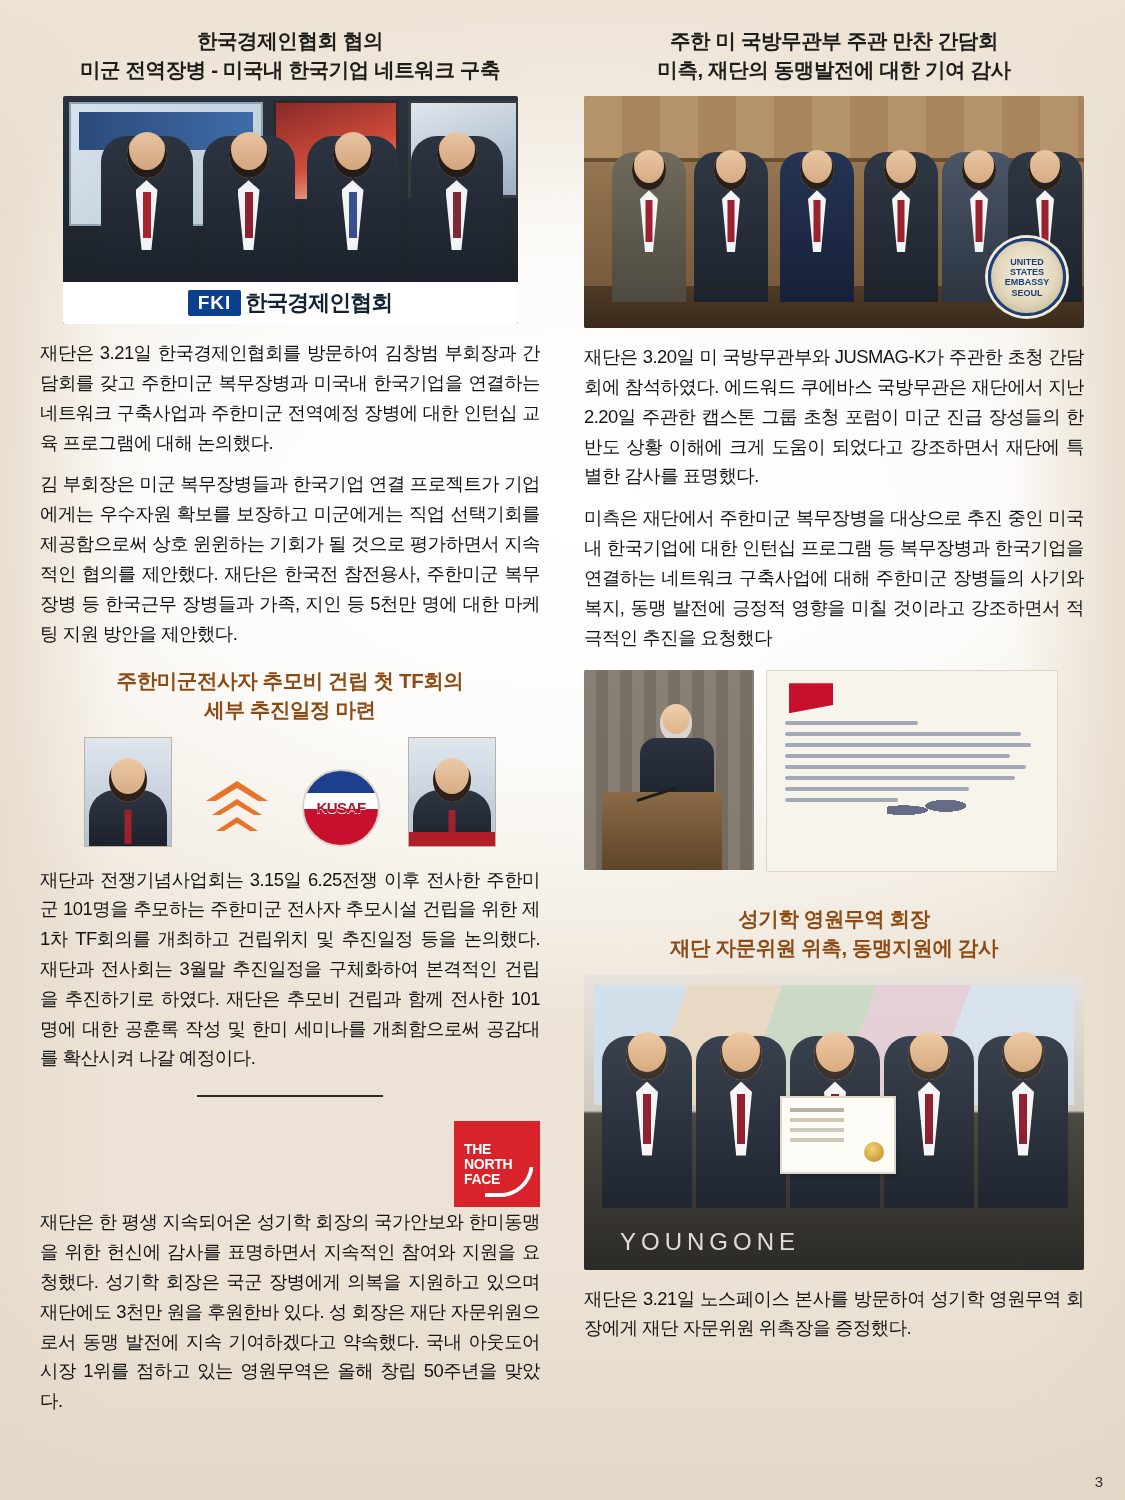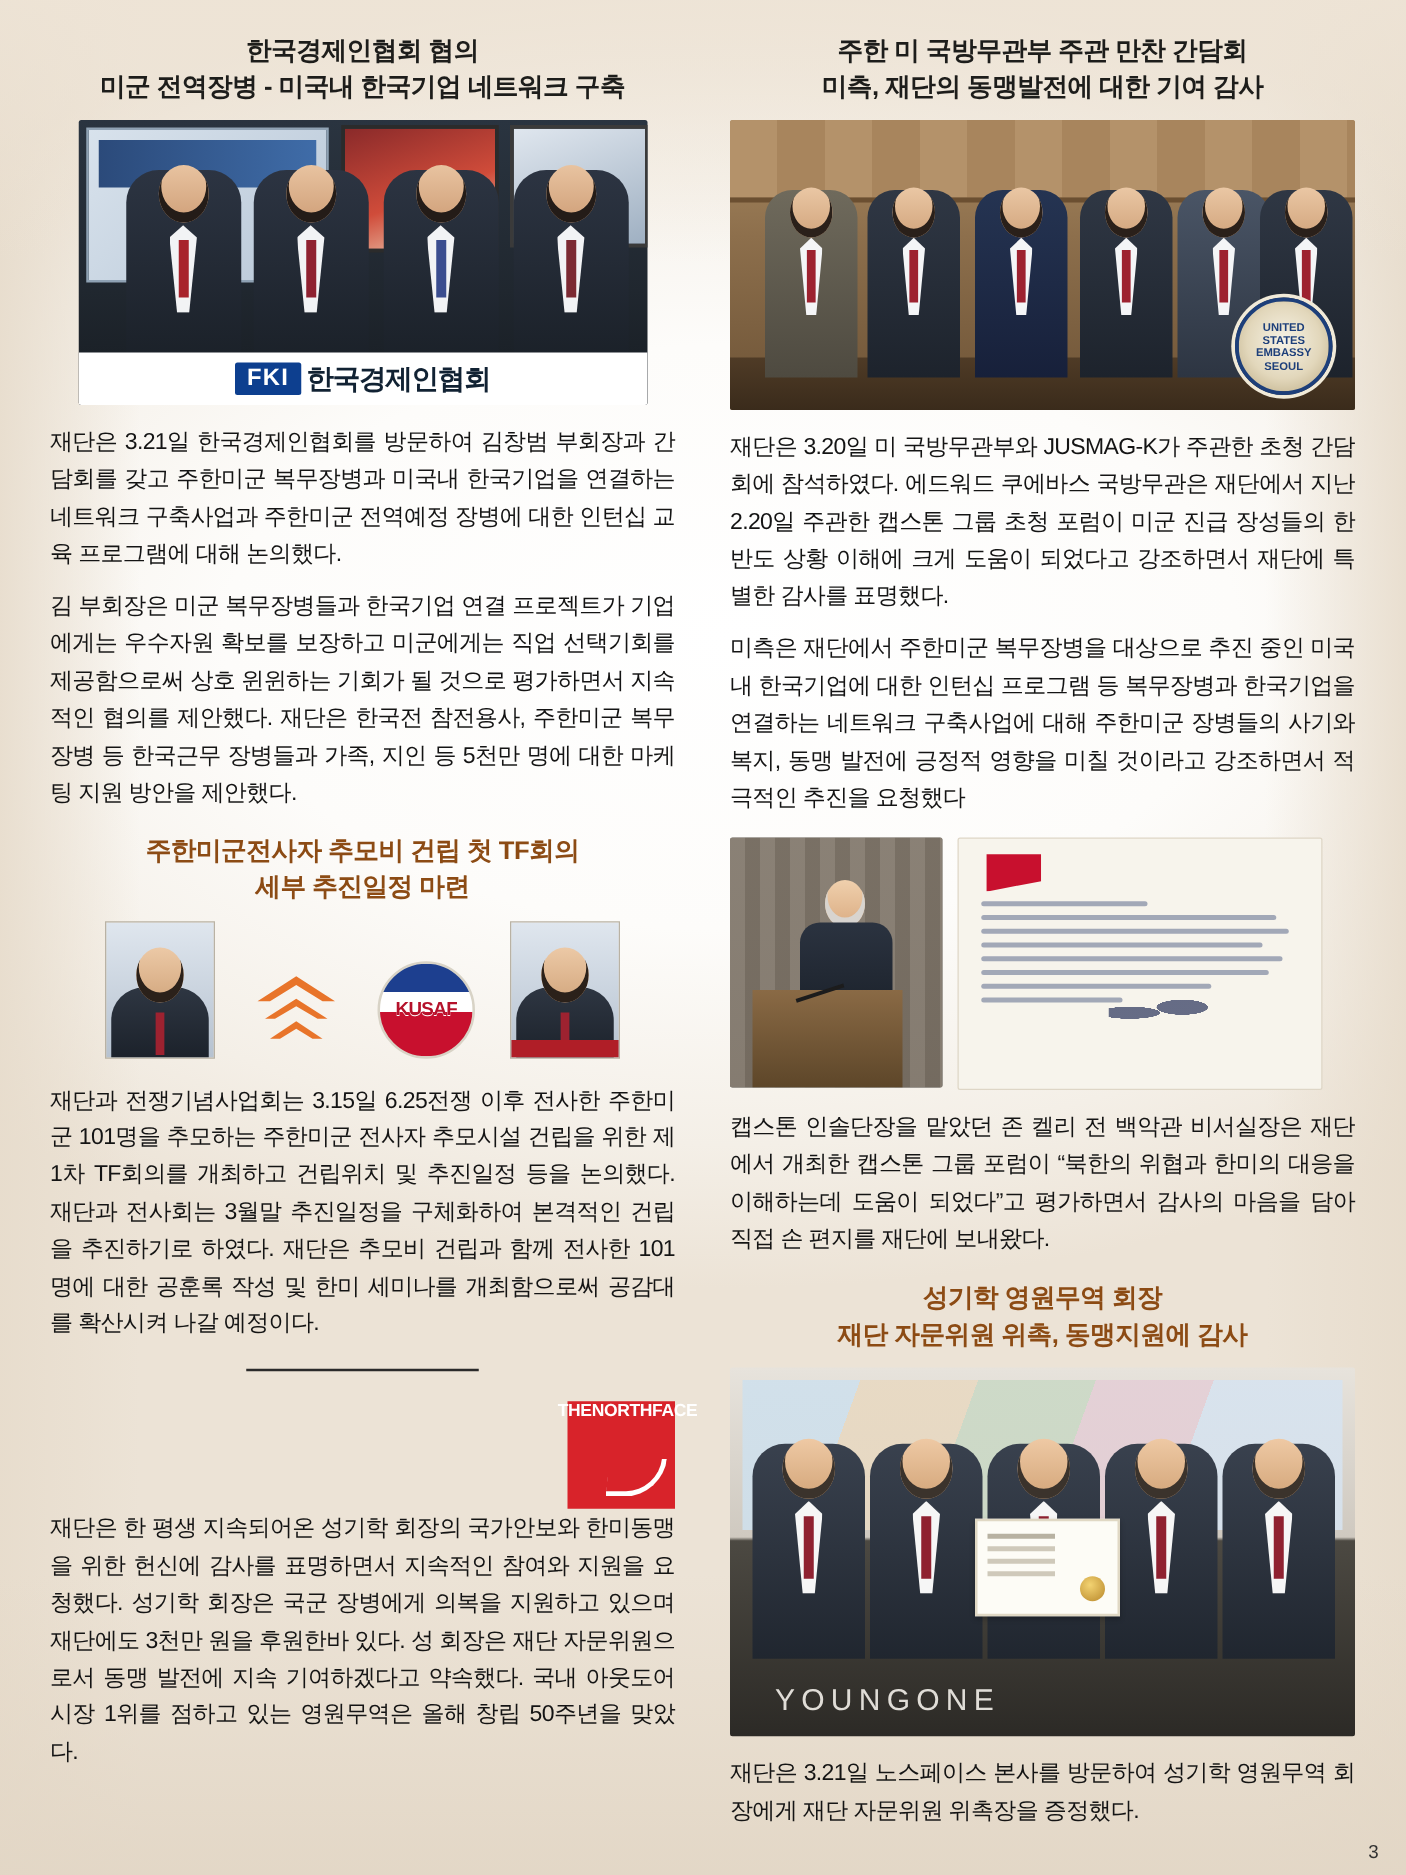--- a/index.html
+++ b/index.html
@@ -315,21 +315,21 @@
   .tnf {
     position: absolute;
     right: 0;
     bottom: 0;
     width: 86px; height: 86px;
     background: #d8232a;
     color: #fff;
     font-weight: 800;
     font-size: 14px;
     line-height: 1.05;
-    display: flex; flex-direction: row; align-items: flex-start; justify-content: center;
+    display: flex; flex-direction: column; align-items: flex-start; justify-content: center;
     padding-left: 10px;
     box-sizing: border-box;
     letter-spacing: -0.3px;
   }
   .tnf .swoosh {
     position: absolute; right: 8px; bottom: 10px; width: 42px; height: 26px;
     border-right: 4px solid #fff;
     border-bottom: 4px solid #fff;
     border-radius: 0 0 40px 0;
     transform: skewX(-6deg);
@@ -559,21 +559,20 @@
                 <div class="ln" style="width:88%"></div>
                 <div class="ln" style="width:94%"></div>
                 <div class="ln" style="width:90%"></div>
                 <div class="ln" style="width:72%"></div>
                 <div class="ln" style="width:44%"></div>
               </div>
               <div class="sig"></div>
             </div>
           </div>
 
-          <p class="body">캡스톤 인솔단장을 맡았던 존 켈리 전 백악관 비서실장은 재단에서 개최한 캡스톤 그룹 포럼이 “북한의 위협과 한미의 대응을 이해하는데 도움이 되었다”고 평가하면서 감사의 마음을 담아 직접 손 편지를 재단에 보내왔다.</p>
         </div>
 
         <div class="section-gap"></div>
 
         <div>
           <h2 class="headline brown">성기학 영원무역 회장
 재단 자문위원 위촉, 동맹지원에 감사</h2>
 
           <div class="photo ph-youngone">
             <div class="art"></div>

